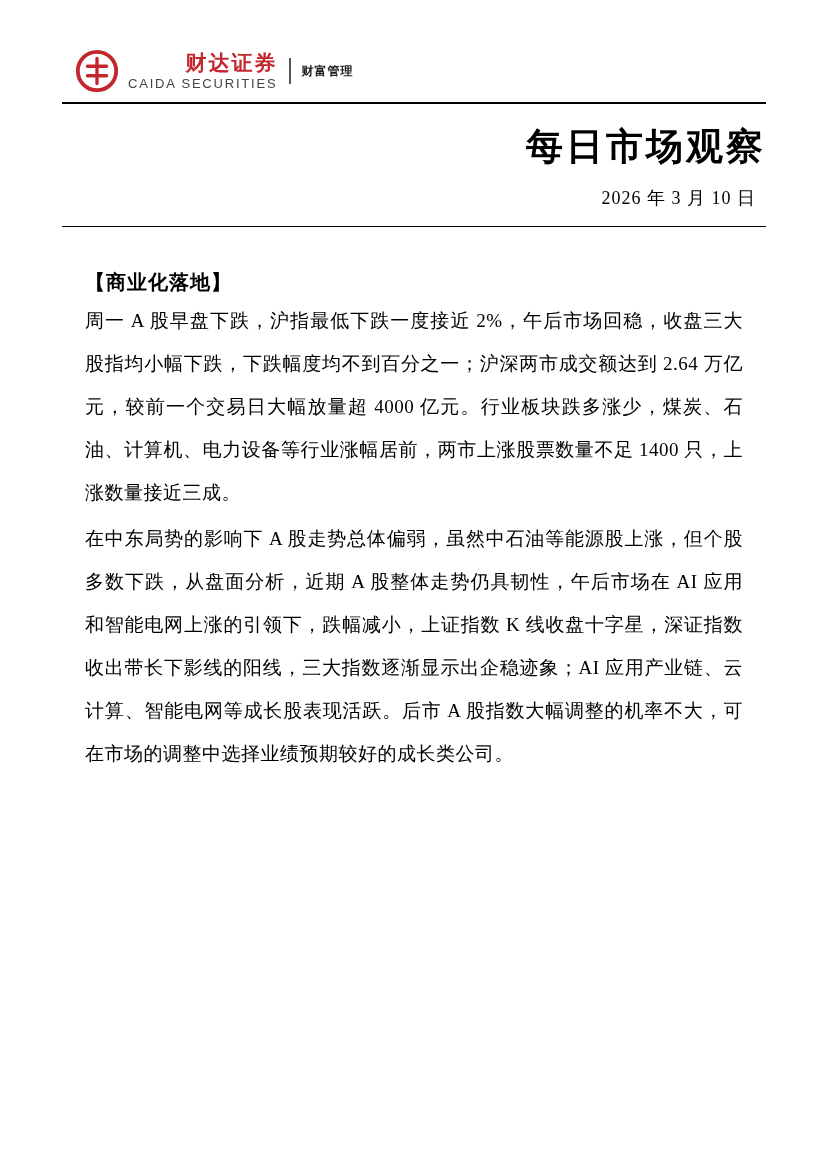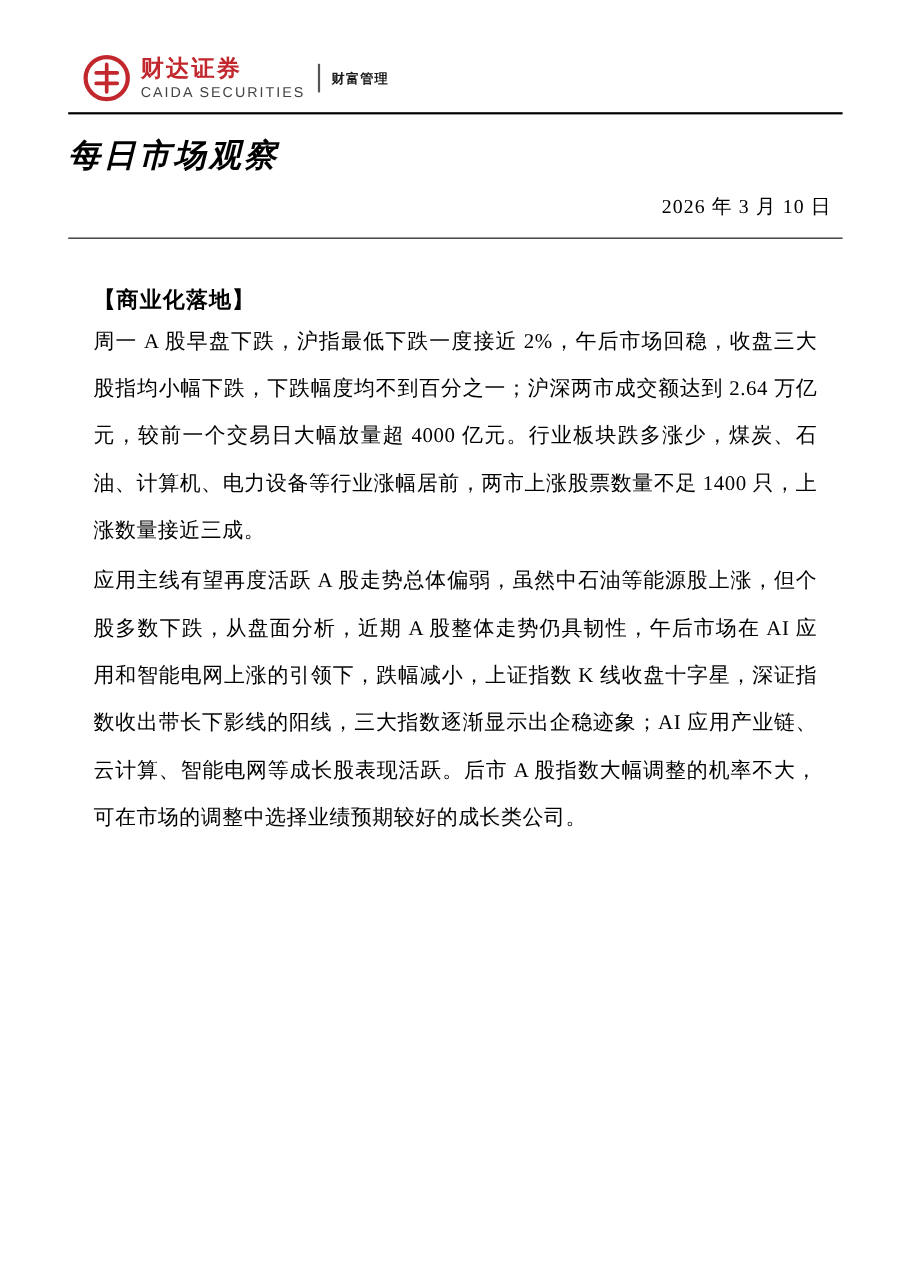--- a/index.html
+++ b/index.html
@@ -12,20 +12,21 @@
     font-family: "Liberation Serif", "DejaVu Serif", serif;
   }
   .page { padding: 46px 60px 0 62px; }
 
   
   .doc-header {
     display: flex;
     align-items: center;
     padding-left: 12px;
     height: 50px;
+    text-align: right;
   }
   .logo { display: inline-block; }
   .logo svg { width: 46px; height: 46px; display: block; }
   .brand-text { margin-left: 8px; }
   .brand-name {
     color: #C1272D;
     font-size: 21px;
     font-weight: bold;
     letter-spacing: 2px;
     line-height: 1.1;
@@ -59,26 +60,25 @@
     margin-top: 6px;
   }
   .rule-date {
     border: none;
     border-top: 1px solid #000;
     margin-top: 16px;
   }
 
   
   .doc-title {
-    text-align: left;
-    font-size: 29px;
+    text-align: right;
+    font-size: 37px;
     font-weight: bold;
     letter-spacing: 3px;
     margin-top: 18px;
-    font-style: italic;
   }
   .doc-date {
     text-align: right;
     font-size: 18px;
     margin-top: 14px;
     padding-right: 10px;
     letter-spacing: 1px;
   }
 
   
@@ -121,16 +121,16 @@
 
   <h1 class="doc-title">每日市场观察</h1>
 
   <div class="doc-date">2026 年 3 月 10 日</div>
 
   <hr class="rule-date">
 
   <section class="doc-body">
     <h2 class="section-heading">【商业化落地】</h2>
     <p>周一 A 股早盘下跌，沪指最低下跌一度接近 2%，午后市场回稳，收盘三大股指均小幅下跌，下跌幅度均不到百分之一；沪深两市成交额达到 2.64 万亿元，较前一个交易日大幅放量超 4000 亿元。行业板块跌多涨少，煤炭、石油、计算机、电力设备等行业涨幅居前，两市上涨股票数量不足 1400 只，上涨数量接近三成。</p>
-    <p>应用主线有望再度活跃 A 股走势总体偏弱，虽然中石油等能源股上涨，但个股多数下跌，从盘面分析，近期 A 股整体走势仍具韧性，午后市场在 AI 应用和智能电网上涨的引领下，跌幅减小，上证指数 K 线收盘十字星，深证指数收出带长下影线的阳线，三大指数逐渐显示出企稳迹象；AI 应用产业链、云计算、智能电网等成长股表现活跃。后市 A 股指数大幅调整的机率不大，可在市场的调整中选择业绩预期较好的成长类公司。</p>
+    <p>在中东局势的影响下 A 股走势总体偏弱，虽然中石油等能源股上涨，但个股多数下跌，从盘面分析，近期 A 股整体走势仍具韧性，午后市场在 AI 应用和智能电网上涨的引领下，跌幅减小，上证指数 K 线收盘十字星，深证指数收出带长下影线的阳线，三大指数逐渐显示出企稳迹象；AI 应用产业链、云计算、智能电网等成长股表现活跃。后市 A 股指数大幅调整的机率不大，可在市场的调整中选择业绩预期较好的成长类公司。</p>
   </section>
 
 </div>
 
 </body></html>

